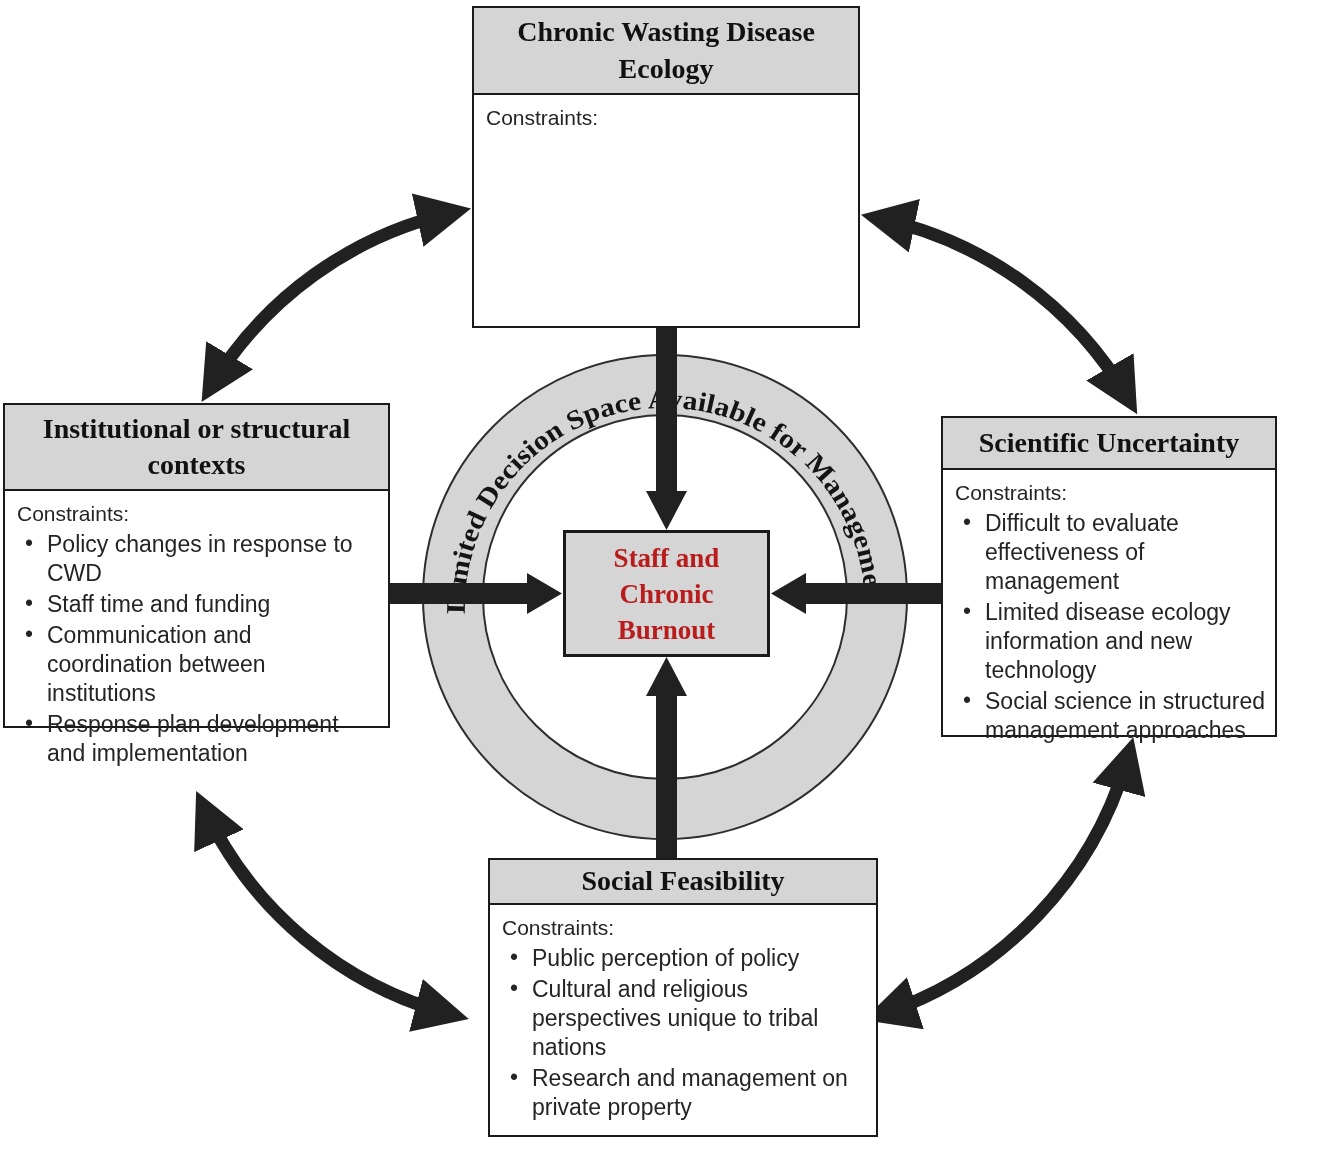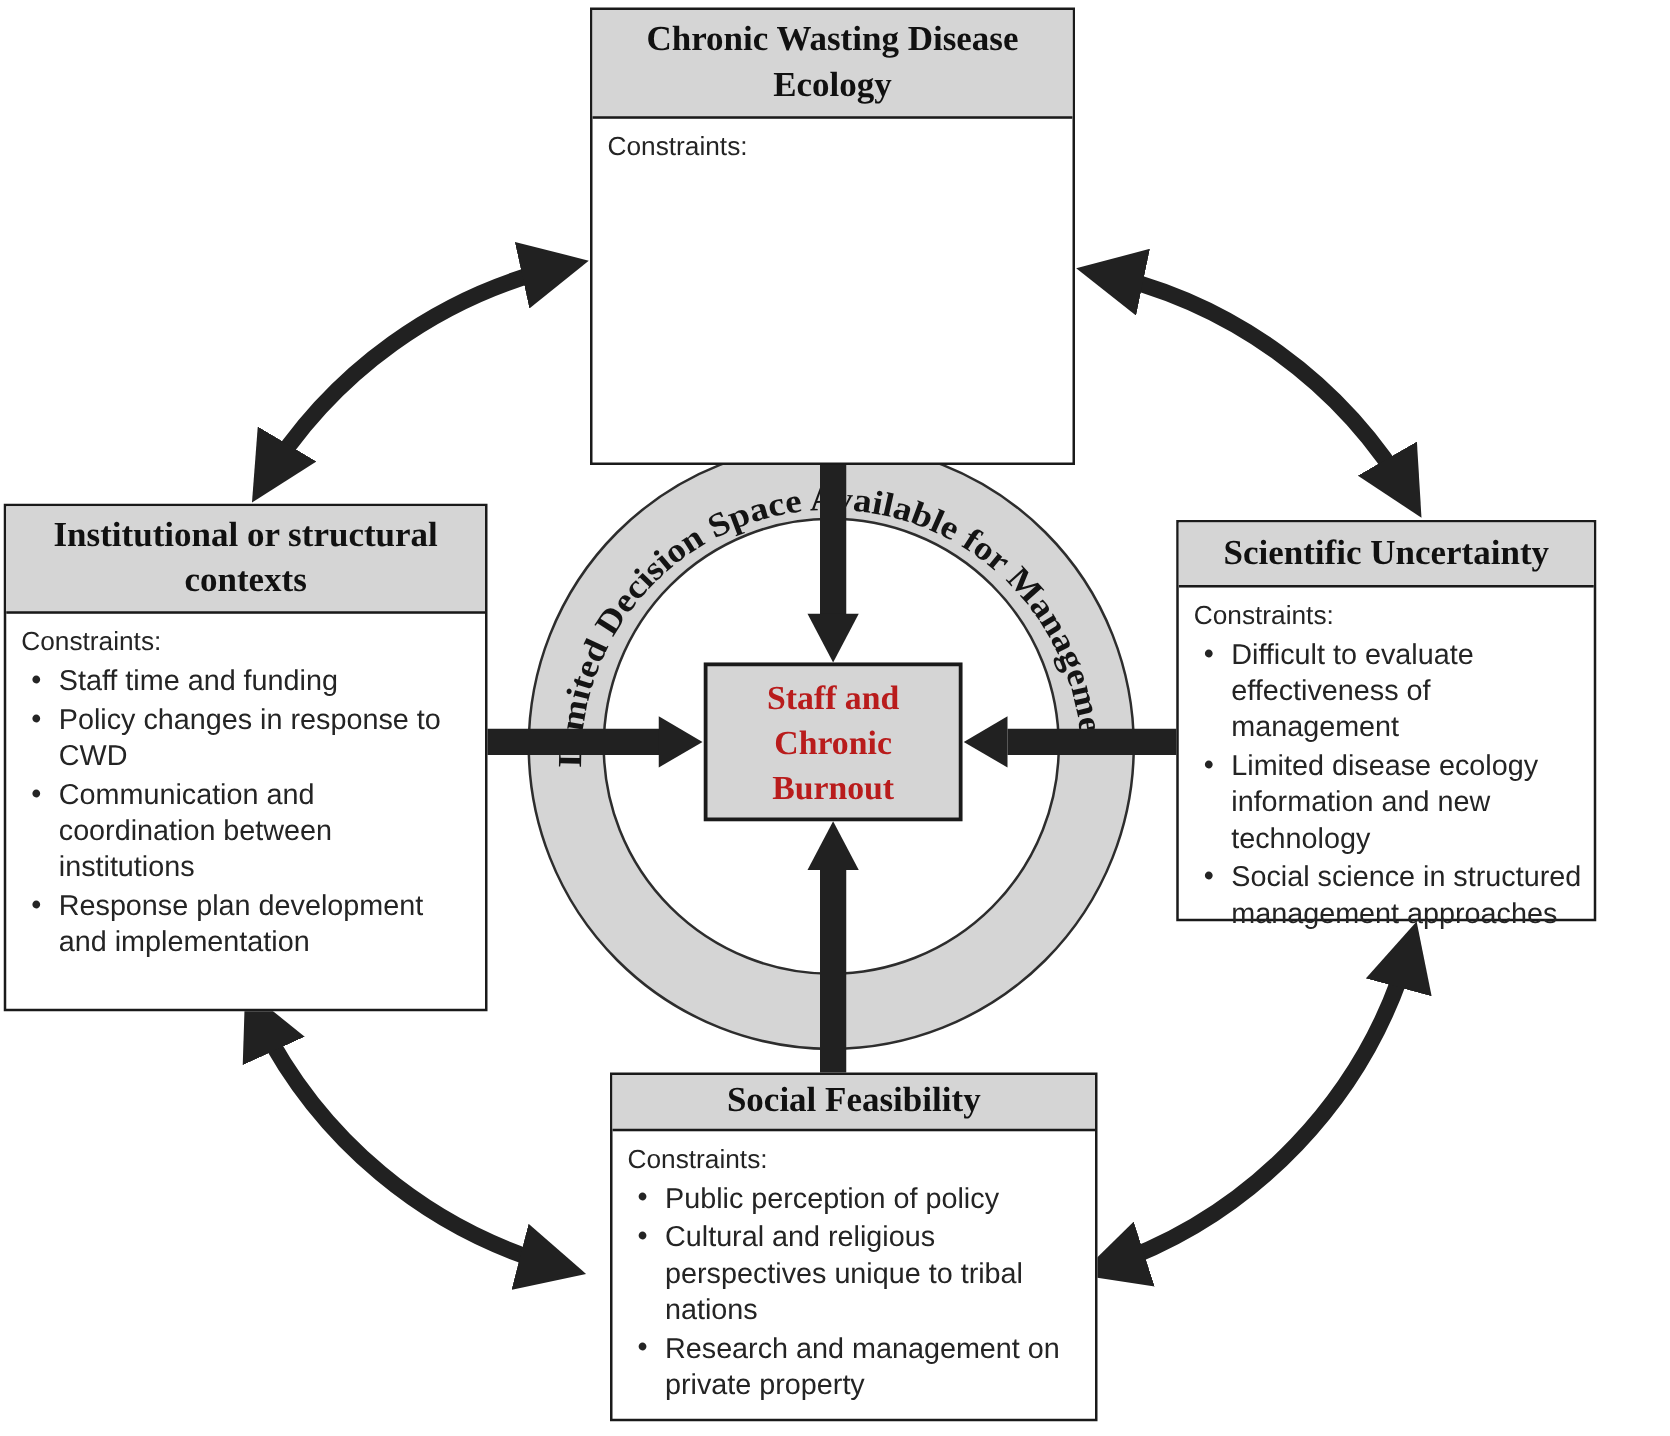--- a/index.html
+++ b/index.html
@@ -11,23 +11,23 @@
   .panel-header{box-sizing:border-box;background:#d5d5d5;border-bottom:2px solid #1a1a1a;
     display:flex;align-items:center;justify-content:center;text-align:center;
     font-family:"Liberation Serif",serif;font-weight:bold;font-size:28px;line-height:1.3;
     color:#111;padding:0 6px;}
   .panel-body{padding:8px 8px 6px 12px;font-size:23px;line-height:29px;color:#242424;}
   .constraints-label{font-size:21px;line-height:30px;}
   .panel-body ul{margin:1px 0 0 0;padding:0;list-style:none;}
   .panel-body li{position:relative;padding-left:30px;margin:0 0 2px 0;}
   .panel-body li::before{content:"\2022";position:absolute;left:8px;top:-1px;font-size:23px;}
 
-  .panel.top{left:472px;top:6px;width:388px;height:366px;}
+  .panel.top{left:472px;top:6px;width:388px;height:322px;}
   .panel.top .panel-header{height:87px;}
-  .panel.left{left:3px;top:403px;width:387px;height:406px;}
+  .panel.left{left:3px;top:403px;width:387px;height:325px;}
   .panel.left .panel-header{height:86px;}
   .panel.right{left:941px;top:416px;width:336px;height:321px;}
   .panel.right .panel-header{height:52px;}
   .panel.bottom{left:488px;top:858px;width:390px;height:279px;}
   .panel.bottom .panel-header{height:45px;}
 
   .center-box{position:absolute;left:563px;top:530px;width:207px;height:127px;box-sizing:border-box;
     background:#d5d5d5;border:3px solid #1a1a1a;display:flex;flex-direction:column;
     align-items:center;justify-content:center;text-align:center;
     font-family:"Liberation Serif",serif;font-weight:bold;font-size:27px;line-height:36px;color:#b91c1c;}
@@ -85,22 +85,22 @@
     <div class="panel-body">
       <div class="constraints-label">Constraints:</div>
     </div>
   </div>
 
   <div class="panel left">
     <div class="panel-header">Institutional or structural contexts</div>
     <div class="panel-body">
       <div class="constraints-label">Constraints:</div>
       <ul>
+        <li>Policy changes in response to CWD</li>
         <li>Staff time and funding</li>
-        <li>Policy changes in response to CWD</li>
         <li>Communication and coordination between institutions</li>
         <li>Response plan development and implementation</li>
       </ul>
     </div>
   </div>
 
   <div class="panel right">
     <div class="panel-header">Scientific Uncertainty</div>
     <div class="panel-body">
       <div class="constraints-label">Constraints:</div>

